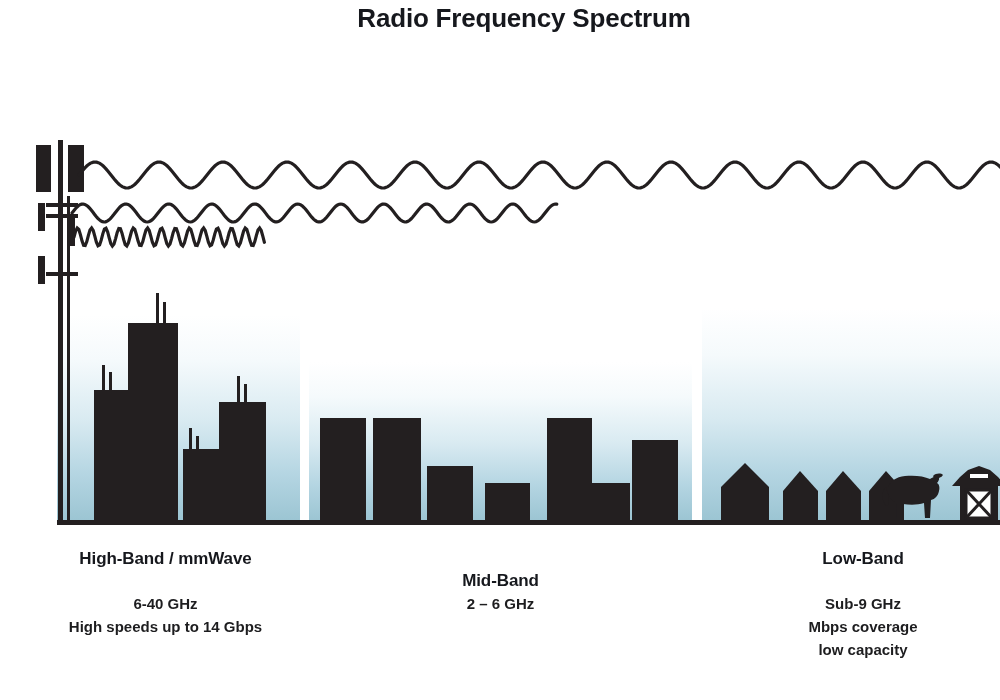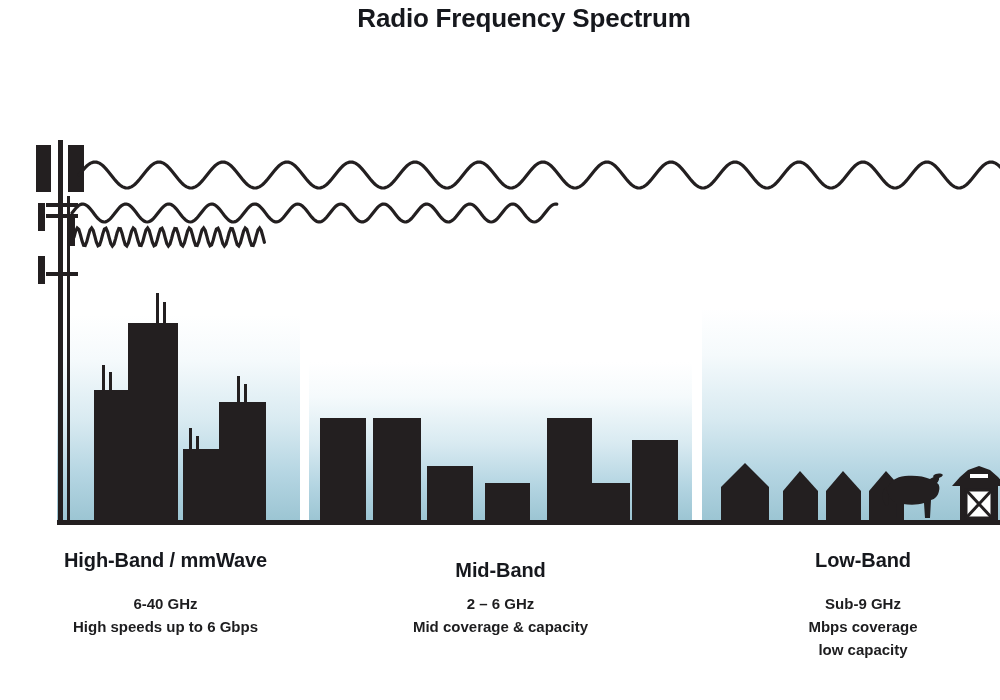--- a/index.html
+++ b/index.html
@@ -29,21 +29,21 @@
     width: 1000px;
     text-align: center;
     font-size: 26px;
     font-weight: bold;
     letter-spacing: -0.2px;
     color: #16181d;
   }
   .panel-label {
     position: absolute;
     text-align: center;
-    font-size: 20px;
+    font-size: 17px;
     font-weight: bold;
     color: #16181d;
     letter-spacing: -0.1px;
   }
   .panel-desc {
     position: absolute;
     text-align: center;
     font-size: 15px;
     font-weight: bold;
     color: #1d1d1f;
@@ -160,27 +160,26 @@
     <g fill="none" stroke="#231f20" stroke-width="3.2" stroke-linecap="round">
       <path id="wave-low" d="M55.00 175.00L56.60 172.97L58.20 170.98L59.80 169.10L61.40 167.36L63.00 165.81L64.60 164.48L66.20 163.42L67.80 162.64L69.40 162.16L71.00 162.00L72.60 162.16L74.20 162.64L75.80 163.42L77.40 164.48L79.00 165.81L80.60 167.36L82.20 169.10L83.80 170.98L85.40 172.97L87.00 175.00L88.60 177.03L90.20 179.02L91.80 180.90L93.40 182.64L95.00 184.19L96.60 185.52L98.20 186.58L99.80 187.36L101.40 187.84L103.00 188.00L104.60 187.84L106.20 187.36L107.80 186.58L109.40 185.52L111.00 184.19L112.60 182.64L114.20 180.90L115.80 179.02L117.40 177.03L119.00 175.00L120.60 172.97L122.20 170.98L123.80 169.10L125.40 167.36L127.00 165.81L128.60 164.48L130.20 163.42L131.80 162.64L133.40 162.16L135.00 162.00L136.60 162.16L138.20 162.64L139.80 163.42L141.40 164.48L143.00 165.81L144.60 167.36L146.20 169.10L147.80 170.98L149.40 172.97L151.00 175.00L152.60 177.03L154.20 179.02L155.80 180.90L157.40 182.64L159.00 184.19L160.60 185.52L162.20 186.58L163.80 187.36L165.40 187.84L167.00 188.00L168.60 187.84L170.20 187.36L171.80 186.58L173.40 185.52L175.00 184.19L176.60 182.64L178.20 180.90L179.80 179.02L181.40 177.03L183.00 175.00L184.60 172.97L186.20 170.98L187.80 169.10L189.40 167.36L191.00 165.81L192.60 164.48L194.20 163.42L195.80 162.64L197.40 162.16L199.00 162.00L200.60 162.16L202.20 162.64L203.80 163.42L205.40 164.48L207.00 165.81L208.60 167.36L210.20 169.10L211.80 170.98L213.40 172.97L215.00 175.00L216.60 177.03L218.20 179.02L219.80 180.90L221.40 182.64L223.00 184.19L224.60 185.52L226.20 186.58L227.80 187.36L229.40 187.84L231.00 188.00L232.60 187.84L234.20 187.36L235.80 186.58L237.40 185.52L239.00 184.19L240.60 182.64L242.20 180.90L243.80 179.02L245.40 177.03L247.00 175.00L248.60 172.97L250.20 170.98L251.80 169.10L253.40 167.36L255.00 165.81L256.60 164.48L258.20 163.42L259.80 162.64L261.40 162.16L263.00 162.00L264.60 162.16L266.20 162.64L267.80 163.42L269.40 164.48L271.00 165.81L272.60 167.36L274.20 169.10L275.80 170.98L277.40 172.97L279.00 175.00L280.60 177.03L282.20 179.02L283.80 180.90L285.40 182.64L287.00 184.19L288.60 185.52L290.20 186.58L291.80 187.36L293.40 187.84L295.00 188.00L296.60 187.84L298.20 187.36L299.80 186.58L301.40 185.52L303.00 184.19L304.60 182.64L306.20 180.90L307.80 179.02L309.40 177.03L311.00 175.00L312.60 172.97L314.20 170.98L315.80 169.10L317.40 167.36L319.00 165.81L320.60 164.48L322.20 163.42L323.80 162.64L325.40 162.16L327.00 162.00L328.60 162.16L330.20 162.64L331.80 163.42L333.40 164.48L335.00 165.81L336.60 167.36L338.20 169.10L339.80 170.98L341.40 172.97L343.00 175.00L344.60 177.03L346.20 179.02L347.80 180.90L349.40 182.64L351.00 184.19L352.60 185.52L354.20 186.58L355.80 187.36L357.40 187.84L359.00 188.00L360.60 187.84L362.20 187.36L363.80 186.58L365.40 185.52L367.00 184.19L368.60 182.64L370.20 180.90L371.80 179.02L373.40 177.03L375.00 175.00L376.60 172.97L378.20 170.98L379.80 169.10L381.40 167.36L383.00 165.81L384.60 164.48L386.20 163.42L387.80 162.64L389.40 162.16L391.00 162.00L392.60 162.16L394.20 162.64L395.80 163.42L397.40 164.48L399.00 165.81L400.60 167.36L402.20 169.10L403.80 170.98L405.40 172.97L407.00 175.00L408.60 177.03L410.20 179.02L411.80 180.90L413.40 182.64L415.00 184.19L416.60 185.52L418.20 186.58L419.80 187.36L421.40 187.84L423.00 188.00L424.60 187.84L426.20 187.36L427.80 186.58L429.40 185.52L431.00 184.19L432.60 182.64L434.20 180.90L435.80 179.02L437.40 177.03L439.00 175.00L440.60 172.97L442.20 170.98L443.80 169.10L445.40 167.36L447.00 165.81L448.60 164.48L450.20 163.42L451.80 162.64L453.40 162.16L455.00 162.00L456.60 162.16L458.20 162.64L459.80 163.42L461.40 164.48L463.00 165.81L464.60 167.36L466.20 169.10L467.80 170.98L469.40 172.97L471.00 175.00L472.60 177.03L474.20 179.02L475.80 180.90L477.40 182.64L479.00 184.19L480.60 185.52L482.20 186.58L483.80 187.36L485.40 187.84L487.00 188.00L488.60 187.84L490.20 187.36L491.80 186.58L493.40 185.52L495.00 184.19L496.60 182.64L498.20 180.90L499.80 179.02L501.40 177.03L503.00 175.00L504.60 172.97L506.20 170.98L507.80 169.10L509.40 167.36L511.00 165.81L512.60 164.48L514.20 163.42L515.80 162.64L517.40 162.16L519.00 162.00L520.60 162.16L522.20 162.64L523.80 163.42L525.40 164.48L527.00 165.81L528.60 167.36L530.20 169.10L531.80 170.98L533.40 172.97L535.00 175.00L536.60 177.03L538.20 179.02L539.80 180.90L541.40 182.64L543.00 184.19L544.60 185.52L546.20 186.58L547.80 187.36L549.40 187.84L551.00 188.00L552.60 187.84L554.20 187.36L555.80 186.58L557.40 185.52L559.00 184.19L560.60 182.64L562.20 180.90L563.80 179.02L565.40 177.03L567.00 175.00L568.60 172.97L570.20 170.98L571.80 169.10L573.40 167.36L575.00 165.81L576.60 164.48L578.20 163.42L579.80 162.64L581.40 162.16L583.00 162.00L584.60 162.16L586.20 162.64L587.80 163.42L589.40 164.48L591.00 165.81L592.60 167.36L594.20 169.10L595.80 170.98L597.40 172.97L599.00 175.00L600.60 177.03L602.20 179.02L603.80 180.90L605.40 182.64L607.00 184.19L608.60 185.52L610.20 186.58L611.80 187.36L613.40 187.84L615.00 188.00L616.60 187.84L618.20 187.36L619.80 186.58L621.40 185.52L623.00 184.19L624.60 182.64L626.20 180.90L627.80 179.02L629.40 177.03L631.00 175.00L632.60 172.97L634.20 170.98L635.80 169.10L637.40 167.36L639.00 165.81L640.60 164.48L642.20 163.42L643.80 162.64L645.40 162.16L647.00 162.00L648.60 162.16L650.20 162.64L651.80 163.42L653.40 164.48L655.00 165.81L656.60 167.36L658.20 169.10L659.80 170.98L661.40 172.97L663.00 175.00L664.60 177.03L666.20 179.02L667.80 180.90L669.40 182.64L671.00 184.19L672.60 185.52L674.20 186.58L675.80 187.36L677.40 187.84L679.00 188.00L680.60 187.84L682.20 187.36L683.80 186.58L685.40 185.52L687.00 184.19L688.60 182.64L690.20 180.90L691.80 179.02L693.40 177.03L695.00 175.00L696.60 172.97L698.20 170.98L699.80 169.10L701.40 167.36L703.00 165.81L704.60 164.48L706.20 163.42L707.80 162.64L709.40 162.16L711.00 162.00L712.60 162.16L714.20 162.64L715.80 163.42L717.40 164.48L719.00 165.81L720.60 167.36L722.20 169.10L723.80 170.98L725.40 172.97L727.00 175.00L728.60 177.03L730.20 179.02L731.80 180.90L733.40 182.64L735.00 184.19L736.60 185.52L738.20 186.58L739.80 187.36L741.40 187.84L743.00 188.00L744.60 187.84L746.20 187.36L747.80 186.58L749.40 185.52L751.00 184.19L752.60 182.64L754.20 180.90L755.80 179.02L757.40 177.03L759.00 175.00L760.60 172.97L762.20 170.98L763.80 169.10L765.40 167.36L767.00 165.81L768.60 164.48L770.20 163.42L771.80 162.64L773.40 162.16L775.00 162.00L776.60 162.16L778.20 162.64L779.80 163.42L781.40 164.48L783.00 165.81L784.60 167.36L786.20 169.10L787.80 170.98L789.40 172.97L791.00 175.00L792.60 177.03L794.20 179.02L795.80 180.90L797.40 182.64L799.00 184.19L800.60 185.52L802.20 186.58L803.80 187.36L805.40 187.84L807.00 188.00L808.60 187.84L810.20 187.36L811.80 186.58L813.40 185.52L815.00 184.19L816.60 182.64L818.20 180.90L819.80 179.02L821.40 177.03L823.00 175.00L824.60 172.97L826.20 170.98L827.80 169.10L829.40 167.36L831.00 165.81L832.60 164.48L834.20 163.42L835.80 162.64L837.40 162.16L839.00 162.00L840.60 162.16L842.20 162.64L843.80 163.42L845.40 164.48L847.00 165.81L848.60 167.36L850.20 169.10L851.80 170.98L853.40 172.97L855.00 175.00L856.60 177.03L858.20 179.02L859.80 180.90L861.40 182.64L863.00 184.19L864.60 185.52L866.20 186.58L867.80 187.36L869.40 187.84L871.00 188.00L872.60 187.84L874.20 187.36L875.80 186.58L877.40 185.52L879.00 184.19L880.60 182.64L882.20 180.90L883.80 179.02L885.40 177.03L887.00 175.00L888.60 172.97L890.20 170.98L891.80 169.10L893.40 167.36L895.00 165.81L896.60 164.48L898.20 163.42L899.80 162.64L901.40 162.16L903.00 162.00L904.60 162.16L906.20 162.64L907.80 163.42L909.40 164.48L911.00 165.81L912.60 167.36L914.20 169.10L915.80 170.98L917.40 172.97L919.00 175.00L920.60 177.03L922.20 179.02L923.80 180.90L925.40 182.64L927.00 184.19L928.60 185.52L930.20 186.58L931.80 187.36L933.40 187.84L935.00 188.00L936.60 187.84L938.20 187.36L939.80 186.58L941.40 185.52L943.00 184.19L944.60 182.64L946.20 180.90L947.80 179.02L949.40 177.03L951.00 175.00L952.60 172.97L954.20 170.98L955.80 169.10L957.40 167.36L959.00 165.81L960.60 164.48L962.20 163.42L963.80 162.64L965.40 162.16L967.00 162.00L968.60 162.16L970.20 162.64L971.80 163.42L973.40 164.48L975.00 165.81L976.60 167.36L978.20 169.10L979.80 170.98L981.40 172.97L983.00 175.00L984.60 177.03L986.20 179.02L987.80 180.90L989.40 182.64"></path>
       <path id="wave-mid" d="M48.00 213.00L49.60 210.91L51.20 208.94L52.80 207.19L54.40 205.76L56.00 204.72L57.60 204.13L59.20 204.02L60.80 204.40L62.40 205.25L64.00 206.52L65.60 208.14L67.20 210.03L68.80 212.08L70.40 214.18L72.00 216.22L73.60 218.08L75.20 219.66L76.80 220.88L78.40 221.67L80.00 221.99L81.60 221.83L83.20 221.18L84.80 220.08L86.40 218.60L88.00 216.82L89.60 214.83L91.20 212.74L92.80 210.66L94.40 208.71L96.00 206.99L97.60 205.60L99.20 204.62L100.80 204.09L102.40 204.04L104.00 204.48L105.60 205.39L107.20 206.71L108.80 208.37L110.40 210.28L112.00 212.34L113.60 214.44L115.20 216.46L116.80 218.29L118.40 219.83L120.00 221.00L121.60 221.74L123.20 222.00L124.80 221.77L126.40 221.06L128.00 219.92L129.60 218.40L131.20 216.58L132.80 214.57L134.40 212.47L136.00 210.41L137.60 208.48L139.20 206.80L140.80 205.46L142.40 204.53L144.00 204.05L145.60 204.07L147.20 204.57L148.80 205.53L150.40 206.90L152.00 208.60L153.60 210.53L155.20 212.61L156.80 214.70L158.40 216.70L160.00 218.50L161.60 220.00L163.20 221.12L164.80 221.80L166.40 222.00L168.00 221.71L169.60 220.94L171.20 219.75L172.80 218.18L174.40 216.34L176.00 214.31L177.60 212.21L179.20 210.16L180.80 208.26L182.40 206.61L184.00 205.32L185.60 204.44L187.20 204.03L188.80 204.11L190.40 204.67L192.00 205.68L193.60 207.09L195.20 208.83L196.80 210.79L198.40 212.87L200.00 214.96L201.60 216.94L203.20 218.71L204.80 220.16L206.40 221.23L208.00 221.85L209.60 221.99L211.20 221.64L212.80 220.82L214.40 219.57L216.00 217.97L217.60 216.09L219.20 214.05L220.80 211.95L222.40 209.91L224.00 208.03L225.60 206.43L227.20 205.18L228.80 204.36L230.40 204.01L232.00 204.15L233.60 204.77L235.20 205.84L236.80 207.29L238.40 209.06L240.00 211.04L241.60 213.13L243.20 215.21L244.80 217.17L246.40 218.91L248.00 220.32L249.60 221.33L251.20 221.89L252.80 221.97L254.40 221.56L256.00 220.68L257.60 219.39L259.20 217.74L260.80 215.84L262.40 213.79L264.00 211.69L265.60 209.66L267.20 207.82L268.80 206.25L270.40 205.06L272.00 204.29L273.60 204.00L275.20 204.20L276.80 204.88L278.40 206.00L280.00 207.50L281.60 209.30L283.20 211.30L284.80 213.39L286.40 215.47L288.00 217.40L289.60 219.10L291.20 220.47L292.80 221.43L294.40 221.93L296.00 221.95L297.60 221.47L299.20 220.54L300.80 219.20L302.40 217.52L304.00 215.59L305.60 213.53L307.20 211.43L308.80 209.42L310.40 207.60L312.00 206.08L313.60 204.94L315.20 204.23L316.80 204.00L318.40 204.26L320.00 205.00L321.60 206.17L323.20 207.71L324.80 209.54L326.40 211.56L328.00 213.66L329.60 215.72L331.20 217.63L332.80 219.29L334.40 220.61L336.00 221.52L337.60 221.96L339.20 221.91L340.80 221.38L342.40 220.40L344.00 219.01L345.60 217.29L347.20 215.34L348.80 213.26L350.40 211.17L352.00 209.18L353.60 207.40L355.20 205.92L356.80 204.82L358.40 204.17L360.00 204.01L361.60 204.33L363.20 205.12L364.80 206.34L366.40 207.92L368.00 209.78L369.60 211.82L371.20 213.92L372.80 215.97L374.40 217.86L376.00 219.48L377.60 220.75L379.20 221.60L380.80 221.98L382.40 221.87L384.00 221.28L385.60 220.24L387.20 218.81L388.80 217.06L390.40 215.09L392.00 213.00L393.60 210.91L395.20 208.94L396.80 207.19L398.40 205.76L400.00 204.72L401.60 204.13L403.20 204.02L404.80 204.40L406.40 205.25L408.00 206.52L409.60 208.14L411.20 210.03L412.80 212.08L414.40 214.18L416.00 216.22L417.60 218.08L419.20 219.66L420.80 220.88L422.40 221.67L424.00 221.99L425.60 221.83L427.20 221.18L428.80 220.08L430.40 218.60L432.00 216.82L433.60 214.83L435.20 212.74L436.80 210.66L438.40 208.71L440.00 206.99L441.60 205.60L443.20 204.62L444.80 204.09L446.40 204.04L448.00 204.48L449.60 205.39L451.20 206.71L452.80 208.37L454.40 210.28L456.00 212.34L457.60 214.44L459.20 216.46L460.80 218.29L462.40 219.83L464.00 221.00L465.60 221.74L467.20 222.00L468.80 221.77L470.40 221.06L472.00 219.92L473.60 218.40L475.20 216.58L476.80 214.57L478.40 212.47L480.00 210.41L481.60 208.48L483.20 206.80L484.80 205.46L486.40 204.53L488.00 204.05L489.60 204.07L491.20 204.57L492.80 205.53L494.40 206.90L496.00 208.60L497.60 210.53L499.20 212.61L500.80 214.70L502.40 216.70L504.00 218.50L505.60 220.00L507.20 221.12L508.80 221.80L510.40 222.00L512.00 221.71L513.60 220.94L515.20 219.75L516.80 218.18L518.40 216.34L520.00 214.31L521.60 212.21L523.20 210.16L524.80 208.26L526.40 206.61L528.00 205.32L529.60 204.44L531.20 204.03L532.80 204.11"></path>
       <path id="wave-high" d="M50.00 237.00L51.60 231.08L53.20 228.08L54.80 229.49L56.40 234.61L58.00 240.90L59.60 245.28L61.20 245.56L62.80 241.62L64.40 235.39L66.00 229.96L67.60 228.01L69.20 230.49L70.80 236.19L72.40 242.29L74.00 245.77L75.60 244.93L77.20 240.16L78.80 233.84L80.40 229.07L82.00 228.23L83.60 231.71L85.20 237.81L86.80 243.51L88.40 245.99L90.00 244.04L91.60 238.61L93.20 232.38L94.80 228.44L96.40 228.72L98.00 233.10L99.60 239.39L101.20 244.51L102.80 245.92L104.40 242.92L106.00 237.00L107.60 231.08L109.20 228.08L110.80 229.49L112.40 234.61L114.00 240.90L115.60 245.28L117.20 245.56L118.80 241.62L120.40 235.39L122.00 229.96L123.60 228.01L125.20 230.49L126.80 236.19L128.40 242.29L130.00 245.77L131.60 244.93L133.20 240.16L134.80 233.84L136.40 229.07L138.00 228.23L139.60 231.71L141.20 237.81L142.80 243.51L144.40 245.99L146.00 244.04L147.60 238.61L149.20 232.38L150.80 228.44L152.40 228.72L154.00 233.10L155.60 239.39L157.20 244.51L158.80 245.92L160.40 242.92L162.00 237.00L163.60 231.08L165.20 228.08L166.80 229.49L168.40 234.61L170.00 240.90L171.60 245.28L173.20 245.56L174.80 241.62L176.40 235.39L178.00 229.96L179.60 228.01L181.20 230.49L182.80 236.19L184.40 242.29L186.00 245.77L187.60 244.93L189.20 240.16L190.80 233.84L192.40 229.07L194.00 228.23L195.60 231.71L197.20 237.81L198.80 243.51L200.40 245.99L202.00 244.04L203.60 238.61L205.20 232.38L206.80 228.44L208.40 228.72L210.00 233.10L211.60 239.39L213.20 244.51L214.80 245.92L216.40 242.92L218.00 237.00L219.60 231.08L221.20 228.08L222.80 229.49L224.40 234.61L226.00 240.90L227.60 245.28L229.20 245.56L230.80 241.62L232.40 235.39L234.00 229.96L235.60 228.01L237.20 230.49L238.80 236.19L240.40 242.29"></path>
     </g>
   </svg>
 
   <div class="panel-label" style="left:20px; top:549px; width:243px;">High-Band / mmWave</div>
   <div class="panel-desc" style="left:10px; top:593px; width:263px;">
     <span>6-40 GHz</span>
-    <span>High speeds up to 6 Gbps</span>
+    <span>High speeds up to 14 Gbps</span>
   </div>
 
-  <div class="panel-label" style="left:285px; top:559px; width:383px;">Mid-Band</div>
+  <div class="panel-label" style="left:285px; top:571px; width:383px;">Mid-Band</div>
   <div class="panel-desc" style="left:285px; top:593px; width:383px;">
     <span>2 – 6 GHz</span>
-    <span>Mid coverage &amp; capacity</span>
   </div>
 
   <div class="panel-label" style="left:678px; top:549px; width:322px;">Low-Band</div>
   <div class="panel-desc" style="left:678px; top:593px; width:322px;">
     <span>Sub-9 GHz</span>
     <span>Mbps coverage</span>
     <span>low capacity</span>
   </div>
 
 </div>

